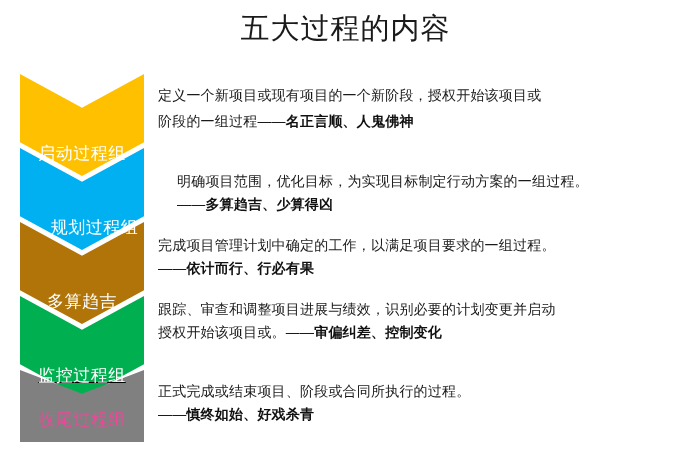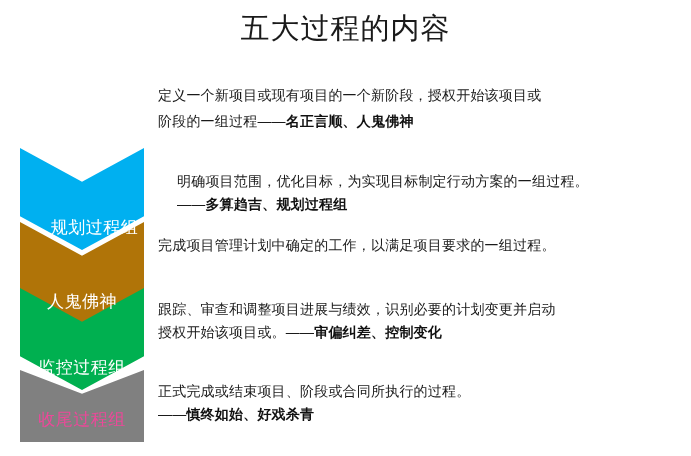--- a/index.html
+++ b/index.html
@@ -70,21 +70,21 @@
     line-height: 20px;
     color: #ffffff;
     white-space: nowrap;
     padding-bottom: 12px;
     letter-spacing: 0.5px;
   }
 
   .c0 { top: 0px; }
   .c1 { top: 74px; }
   .c2 { top: 148px; }
-  .c3 { top: 214px; }
+  .c3 { top: 222px; text-decoration: underline; }
   .c4 { top: 296px; height: 72px; }
 
   
   .text-block {
     position: absolute;
     left: 158px;
     width: 528px;
     color: #1a1a1a;
   }
 
@@ -110,29 +110,33 @@
 </style>
 </head>
 <body>
 
 <div id="slide" style="background: rgb(255, 255, 255);">
 
   <div id="slide-title" style="color: rgb(26, 26, 26);">五大过程的内容</div>
 
   <div id="chevron-column">
 
+    <div class="chevron c0">
+      <div class="chevron-shape" style="background: rgb(255, 192, 0);"></div>
+      <div class="chevron-label" style="color: rgb(255, 255, 255);">启动过程组</div>
+    </div>
 
     <div class="chevron c1">
       <div class="chevron-shape" style="background: rgb(0, 176, 240);"></div>
       <div class="chevron-label" style="color: rgb(255, 255, 255); margin-left: 25px;">规划过程组</div>
     </div>
 
     <div class="chevron c2">
       <div class="chevron-shape" style="background: rgb(176, 116, 8);"></div>
-      <div class="chevron-label" style="color: rgb(255, 255, 255);">人鬼佛神</div>
+      <div class="chevron-label" style="color: rgb(255, 255, 255);">多算趋吉</div>
     </div>
 
     <div class="chevron c3">
       <div class="chevron-shape" style="background: rgb(0, 176, 80);"></div>
       <div class="chevron-label" style="color: rgb(255, 255, 255);">监控过程组</div>
     </div>
 
     <div class="chevron c4 last">
       <div class="chevron-shape" style="background: rgb(128, 128, 128);"></div>
       <div class="chevron-label" style="color: #ec4899; text-align: center;">收尾过程组</div>
@@ -140,25 +144,26 @@
 
   </div>
 
   <div class="text-block t0">
     <div class="text-line">定义一个新项目或现有项目的一个新阶段，授权开始该项目或</div>
     <div class="text-line"><span>阶段的一组过程——</span><span class="em">名正言顺、人鬼佛神</span></div>
   </div>
 
   <div class="text-block t1">
     <div class="text-line tight">明确项目范围，优化目标，为实现目标制定行动方案的一组过程。</div>
-    <div class="text-line tight"><span>——</span><span class="em">多算趋吉、规划过程组</span></div>
+    <div class="text-line tight"><span>——</span><span class="em">多算趋吉、少算得凶</span></div>
   </div>
 
   <div class="text-block t2">
     <div class="text-line tight">完成项目管理计划中确定的工作，以满足项目要求的一组过程。</div>
+    <div class="text-line tight"><span>——</span><span class="em">依计而行、行必有果</span></div>
   </div>
 
   <div class="text-block t3">
     <div class="text-line tight">跟踪、审查和调整项目进展与绩效，识别必要的计划变更并启动</div>
     <div class="text-line tight"><span>授权开始该项目或。——</span><span class="em">审偏纠差、控制变化</span></div>
   </div>
 
   <div class="text-block t4">
     <div class="text-line tight">正式完成或结束项目、阶段或合同所执行的过程。</div>
     <div class="text-line tight"><span>——</span><span class="em">慎终如始、好戏杀青</span></div>

